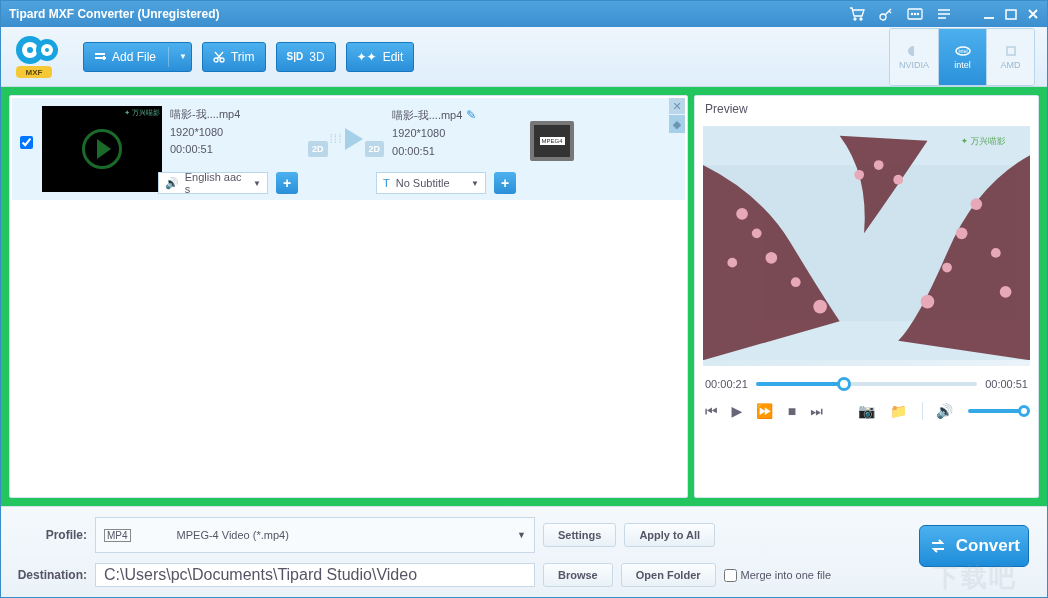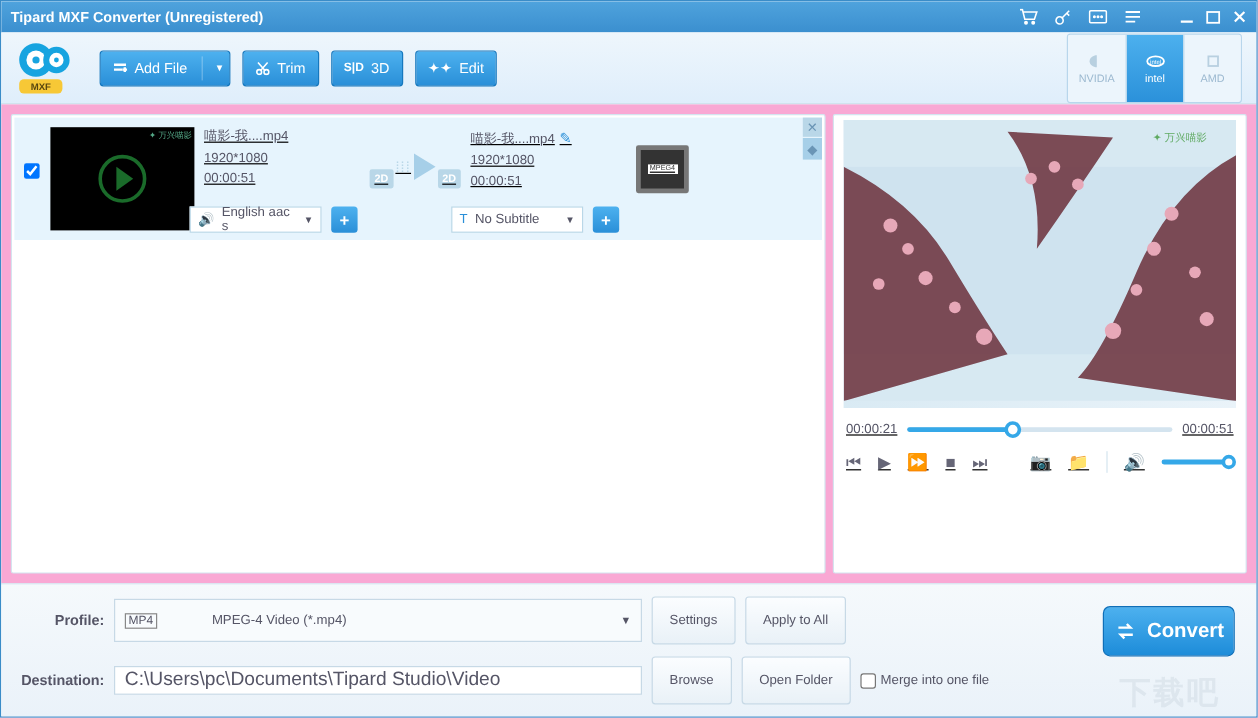--- a/index.html
+++ b/index.html
@@ -14,21 +14,21 @@
 .logo { width: 50px; height: 48px; margin-right: 20px; position: relative; }
 .tb-btn { background: linear-gradient(to bottom, #4db1ef, #2a8fd8); color: #fff; border: 1px solid #1678be; border-radius: 3px; height: 30px; display: flex; align-items: center; padding: 0 10px; font-size: 12px; margin-right: 10px; cursor: pointer; gap: 6px; }
 .tb-btn.split { padding-right: 4px; }
 .tb-btn .sep { width: 1px; height: 20px; background: rgba(255,255,255,0.3); margin: 0 4px 0 6px; }
 .tb-btn .caret { font-size: 8px; }
 .gpu-group { margin-left: auto; display: flex; border: 1px solid #b8d6ec; border-radius: 3px; overflow: hidden; }
 .gpu-btn { width: 48px; height: 56px; display: flex; flex-direction: column; align-items: center; justify-content: center; font-size: 9px; color: #9cb9d0; background: #ecf5fc; cursor: pointer; gap: 2px; }
 .gpu-btn.active { background: linear-gradient(to bottom, #4cb0ee, #2b91da); color: #fff; }
 .gpu-btn + .gpu-btn { border-left: 1px solid #b8d6ec; }
 
-.main { flex: 1; display: flex; padding: 8px; gap: 6px; overflow: hidden; background: #f9a8d4; text-decoration: underline; }
+.main { flex: 1; display: flex; padding: 8px; gap: 6px; overflow: hidden; background: #22c55e; }
 .file-panel { flex: 1; border: 1px solid #d4e4ef; border-radius: 2px; background: #fff; padding: 2px; display: flex; flex-direction: column; }
 .file-row { background: #e6f4fd; display: flex; padding: 8px; gap: 8px; align-items: flex-start; position: relative; }
 .file-check { width: 14px; display: flex; align-items: center; padding-top: 30px; }
 .thumb { width: 120px; height: 86px; background: #000; position: relative; display: flex; align-items: center; justify-content: center; }
 .play-icon { width: 40px; height: 40px; border: 3px solid #1a6b2a; border-radius: 50%; display: flex; align-items: center; justify-content: center; }
 .play-icon::after { content: ''; border-left: 14px solid #1a6b2a; border-top: 10px solid transparent; border-bottom: 10px solid transparent; margin-left: 4px; }
 .thumb-label { position: absolute; top: 2px; right: 2px; color: #5a8; font-size: 7px; }
 .file-info { font-size: 11px; color: #556; line-height: 1.6; width: 130px; }
 .arrow-block { display: flex; align-items: center; gap: 2px; padding-top: 15px; }
 .badge-2d { background: #b9d7e8; color: #fff; font-size: 9px; font-weight: bold; padding: 3px 4px; border-radius: 2px; margin-top: 20px; }
@@ -63,21 +63,21 @@
 .vol-track { width: 60px; height: 4px; background: #35a8e8; border-radius: 2px; position: relative; }
 .vol-thumb { position: absolute; right: -2px; top: -4px; width: 12px; height: 12px; background: #fff; border: 3px solid #35a8e8; border-radius: 50%; }
 
 .bottom { background: linear-gradient(to bottom, #f5f9fc, #eaf2f9); border-top: 1px solid #d4e4ef; padding: 10px 16px; display: flex; align-items: center; position: relative; }
 .form-col { display: flex; flex-direction: column; gap: 10px; flex: 1; }
 .form-row { display: flex; align-items: center; gap: 8px; }
 .form-label { font-size: 12px; color: #556; width: 70px; text-align: right; font-weight: bold; }
 .combo-wide { flex: 1; max-width: 440px; background: #f8fbfd; border: 1px solid #c7d9e6; height: 36px; display: flex; align-items: center; padding: 0 8px; font-size: 11px; color: #556; cursor: pointer; gap: 40px; }
 .combo-wide .ccaret { margin-left: auto; font-size: 9px; }
 .input-wide { flex: 1; max-width: 440px; background: #fff; border: 1px solid #c7d9e6; height: 24px; padding: 0 8px; font-size: 16px; color: #556; }
-.btn-sm { background: linear-gradient(to bottom, #fbfdff, #e9f1f7); border: 1px solid #c7d9e6; border-radius: 3px; height: 40px; padding: 0 14px; font-size: 11px; color: #556; cursor: pointer; }
+.btn-sm { background: linear-gradient(to bottom, #fbfdff, #e9f1f7); border: 1px solid #c7d9e6; border-radius: 3px; height: 24px; padding: 0 14px; font-size: 11px; color: #556; cursor: pointer; font-weight: bold; }
 .merge-chk { display: flex; gap: 4px; font-size: 11px; color: #556; }
 .convert-btn { position: absolute; right: 18px; top: 18px; background: linear-gradient(to bottom, #4db1ef, #1d8cd9); color: #fff; border: 1px solid #0f6fb8; border-radius: 6px; height: 42px; padding: 0 8px; font-size: 17px; font-weight: bold; display: flex; align-items: center; gap: 8px; cursor: pointer; }
 .watermark { position: absolute; right: 30px; bottom: 2px; font-size: 26px; color: rgba(140,160,175,0.15); font-weight: bold; letter-spacing: 2px; pointer-events: none; }
 </style>
 </head>
 <body>
 
 <div class="titlebar">
   <span>Tipard MXF Converter (Unregistered)</span>
   <div class="titlebar-icons">
@@ -220,20 +220,21 @@
           <span class="cicon">T</span>
           <span>No Subtitle</span>
           <span class="ccaret">▼</span>
         </div>
         <div class="add-btn">+</div>
       </div>
     </div>
   </div>
 
   <div class="preview-panel">
+    <div class="preview-title">Preview</div>
     <div class="preview-img">
       <svg class="flowers" viewBox="0 0 335 240" preserveAspectRatio="xMidYMid slice">
         <rect width="335" height="240" fill="#d7e9f2"></rect>
         <rect y="40" width="335" height="160" fill="#cfe3ef"></rect>
         <g fill="#6b2f3a" opacity="0.85">
           <path d="M0 40 Q60 70 90 120 T140 200 L0 240 Z"></path>
           <path d="M335 30 Q280 60 250 130 T200 220 L335 240 Z"></path>
           <path d="M140 10 Q170 50 165 110 Q200 60 230 15 Z"></path>
         </g>
         <g fill="#e7a8b8">

